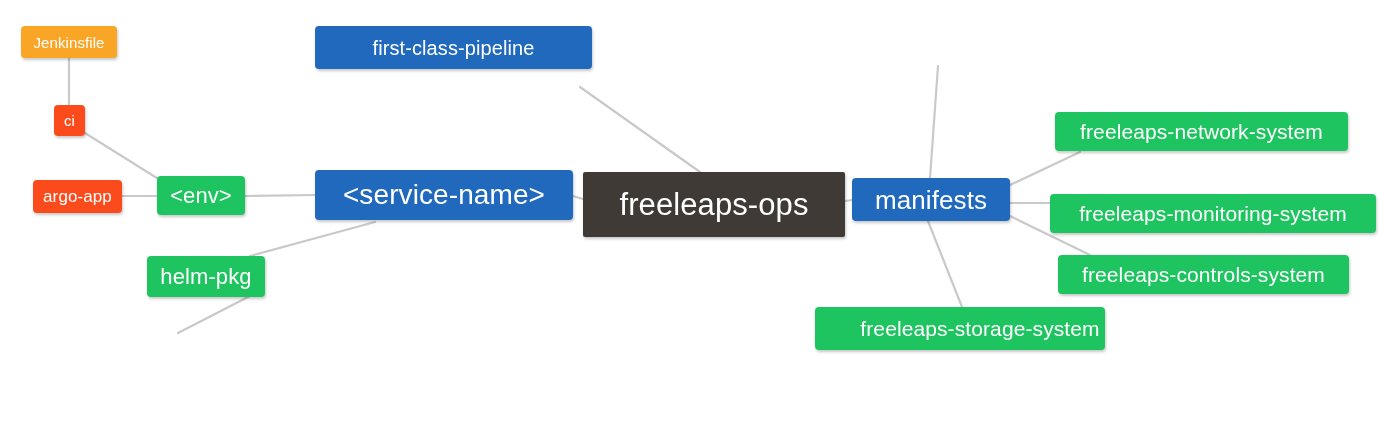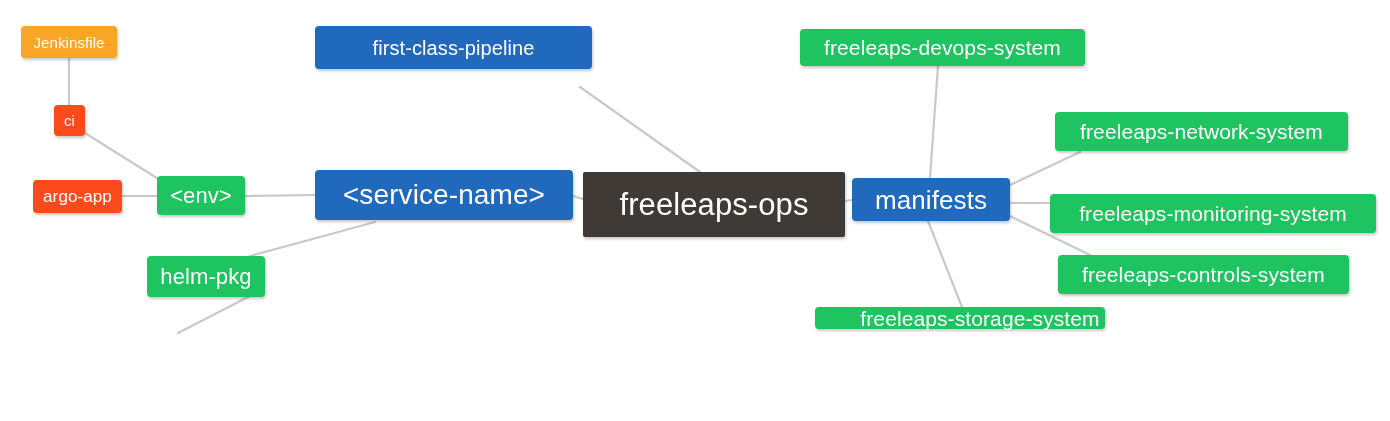--- a/index.html
+++ b/index.html
@@ -58,21 +58,21 @@
   .n-env        { left: 157px; top: 176px; width: 88px;  height: 39px; font-size: 22px; }
   .n-helm       { left: 147px; top: 256px; width: 118px; height: 41px; font-size: 22px; }
   .n-jenkins    { left: 21px;  top: 26px;  width: 96px;  height: 32px; font-size: 15px; }
   .n-ci         { left: 54px;  top: 105px; width: 31px;  height: 31px; font-size: 15px; }
   .n-argo       { left: 33px;  top: 180px; width: 89px;  height: 33px; font-size: 17px; }
   .n-values     { left: 10px;  top: 332px; width: 168px; height: 36px; font-size: 17px; }
   .n-devops     { left: 800px; top: 29px;  width: 285px; height: 37px; font-size: 21px; }
   .n-network    { left: 1055px;top: 112px; width: 293px; height: 39px; font-size: 21px; }
   .n-monitoring { left: 1050px;top: 186px; width: 326px; height: 39px; font-size: 21px; margin-top: 8px; }
   .n-controls   { left: 1058px;top: 255px; width: 291px; height: 39px; font-size: 21px; }
-  .n-storage    { left: 815px; top: 307px; width: 290px; height: 22px; font-size: 21px; padding-left: 40px; }
+  .n-storage    { left: 815px; top: 307px; width: 290px; height: 43px; font-size: 21px; padding-left: 40px; }
 </style>
 </head>
 <body>
 
 <div id="mindmap">
 
   <svg id="edges" viewBox="0 0 1390 421" width="1390" height="421" xmlns="http://www.w3.org/2000/svg">
     <g fill="none" stroke="#c9c9c9" stroke-width="2.2" stroke-linecap="round">
       <line x1="69" y1="58" x2="69" y2="105"></line>
       <line x1="85" y1="133" x2="160" y2="180"></line>
@@ -121,23 +121,20 @@
   </div>
 
   <div class="node root n-ops">
     <span>freeleaps-ops</span>
   </div>
 
   <div class="node blue n-manifests">
     <span>manifests</span>
   </div>
 
-  <div class="node green n-devops">
-    <span>freeleaps-devops-system</span>
-  </div>
 
   <div class="node green n-network">
     <span>freeleaps-network-system</span>
   </div>
 
   <div class="node green n-monitoring">
     <span>freeleaps-monitoring-system</span>
   </div>
 
   <div class="node green n-controls">

